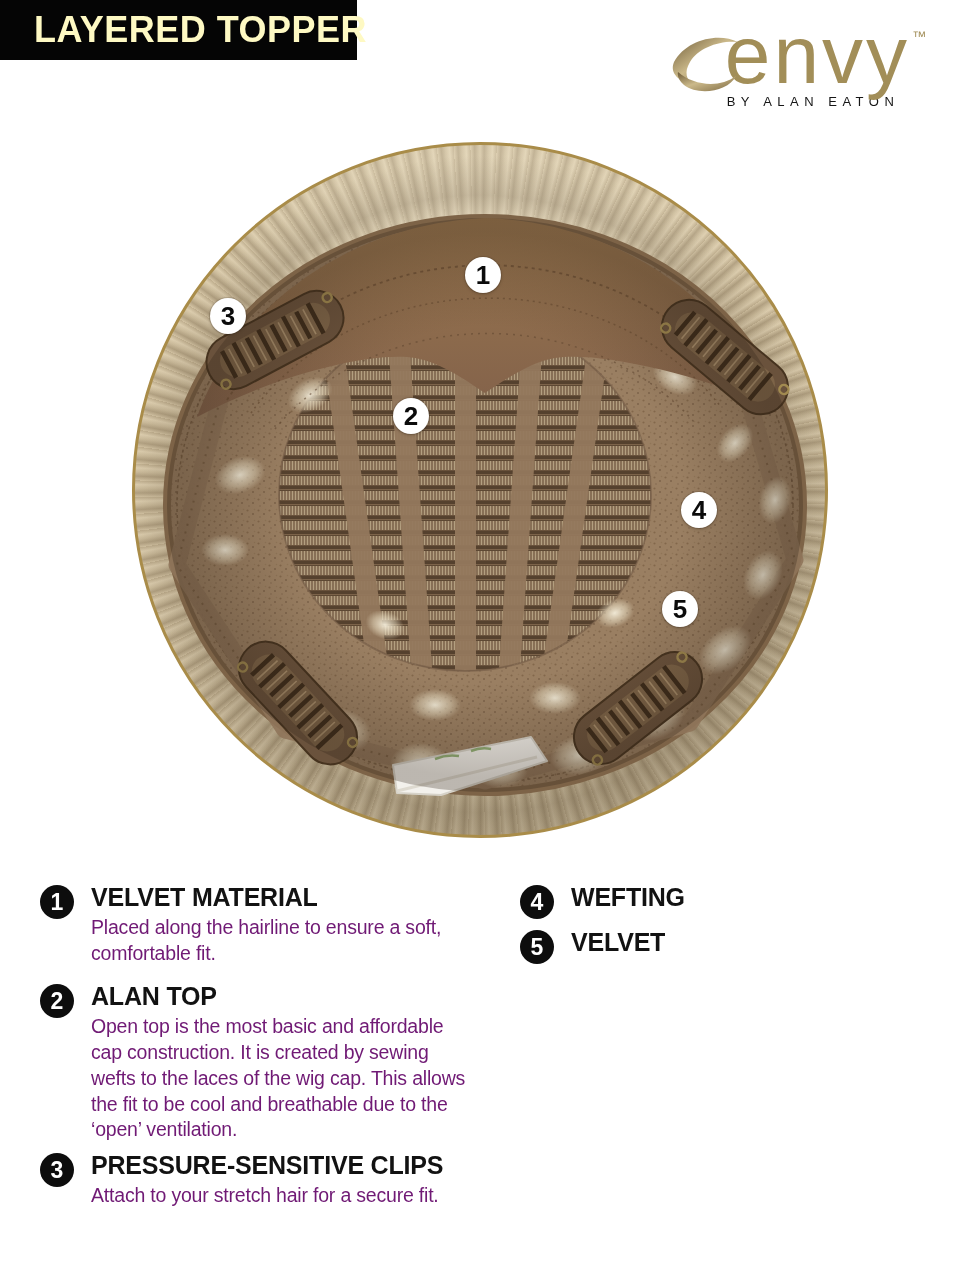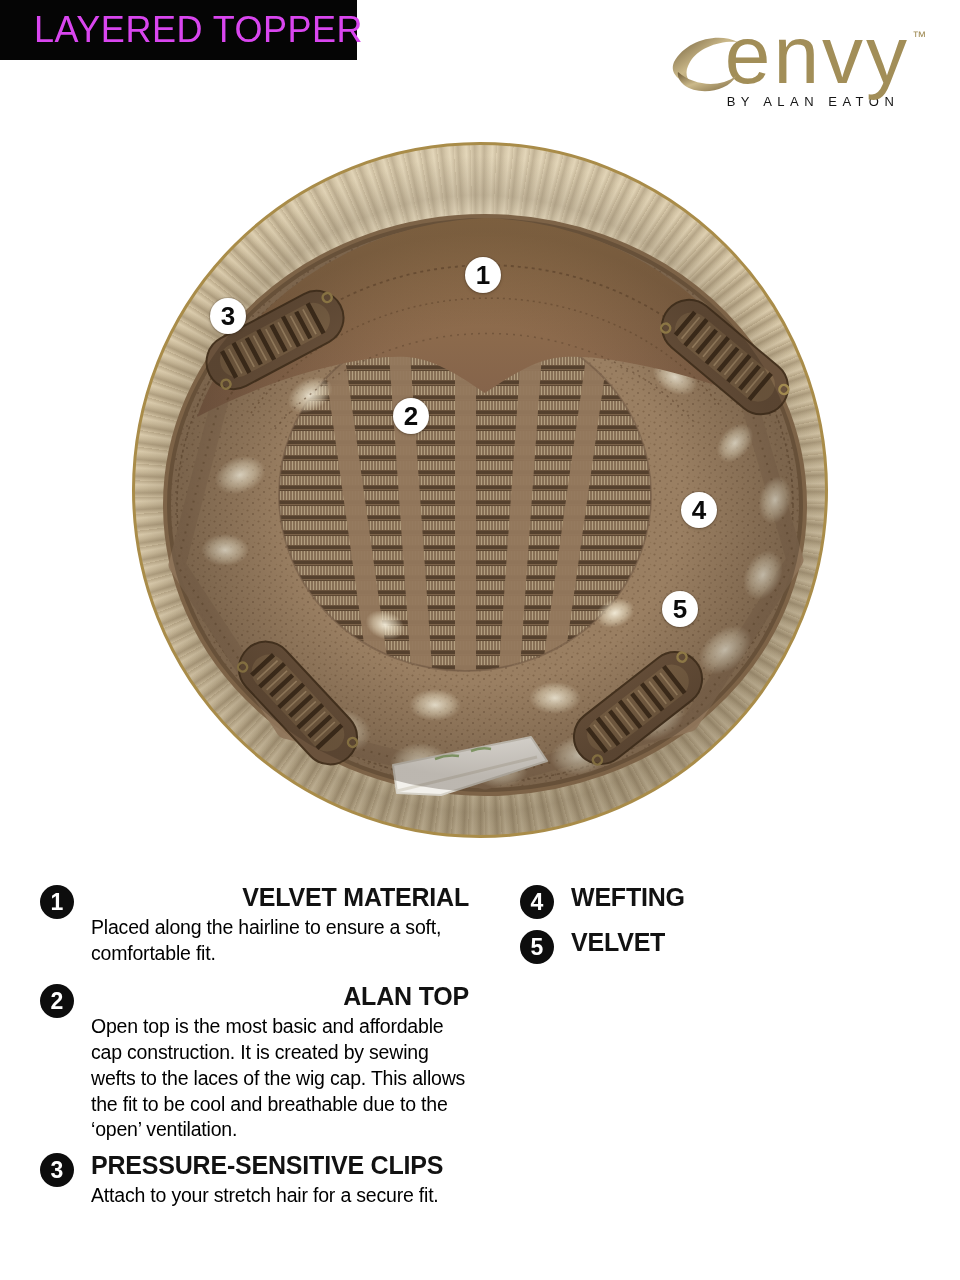--- a/index.html
+++ b/index.html
@@ -5,21 +5,21 @@
   html,body{margin:0;padding:0;background:#ffffff;}
   .page{
     position:relative;width:960px;height:1280px;margin:0 auto;background:#ffffff;
     font-family:"Liberation Sans", sans-serif;overflow:hidden;
   }
   
   .banner{
     position:absolute;left:0;top:0;width:357px;height:60px;background:#050505;
     display:flex;align-items:center;box-sizing:border-box;padding-left:34px;
   }
-  .banner-title{color:#d946ef;font-size:36px;font-weight:400;letter-spacing:.5px;white-space:nowrap;}
+  .banner-title{color:#fef9c3;font-size:36px;font-weight:700;letter-spacing:.5px;white-space:nowrap;}
   
   .brand{position:absolute;top:16px;right:26px;width:270px;}
   .brand-row{position:relative;text-align:right;padding-right:8px;line-height:1;}
   .brand-name{
     font-size:82px;font-weight:400;color:#a28e58;letter-spacing:3px;line-height:.95;margin-top:25px;
   }
   .brand-tm{font-size:14px;color:#a28e58;vertical-align:42px;letter-spacing:0;margin-left:2px;}
   .leaf-swoosh{position:absolute;left:2px;top:14px;pointer-events:none;}
   .brand-byline{
     margin-top:0px;text-align:center;font-size:13px;font-weight:400;color:#161616;
@@ -49,22 +49,22 @@
   .col-right{left:520px;width:420px;}
   .legend-item{display:flex;align-items:flex-start;gap:17px;}
   .col-left  .legend-item:nth-child(1){margin-bottom:17px;}
   .col-left  .legend-item:nth-child(2){margin-bottom:9px;}
   .col-right .legend-item:nth-child(1){margin-bottom:10px;}
   .badge{
     flex:0 0 34px;width:34px;height:34px;margin-top:1px;border-radius:50%;background:#0d0d0d;
     color:#ffffff;font-size:23px;font-weight:700;display:flex;align-items:center;justify-content:center;
   }
   .item-text{min-width:0;}
-  .item-title{font-size:25px;font-weight:700;color:#121212;line-height:1.08;letter-spacing:-0.2px;margin-bottom:4px;text-align:right;}
-  .item-body{font-size:19.5px;color:#000000;line-height:1.32;letter-spacing:-0.2px;}
+  .item-title{font-size:25px;font-weight:700;color:#121212;line-height:1.08;letter-spacing:-0.2px;margin-bottom:4px;}
+  .item-body{font-size:19.5px;color:#701a75;line-height:1.32;letter-spacing:-0.2px;}
   .col-left  .item-body{max-width:378px;}
   .col-right .item-body{max-width:338px;}
 </style>
 </head>
 <body>
 
 <div class="page">
 
   <div class="banner">
     <span class="banner-title">LAYERED TOPPER</span>

